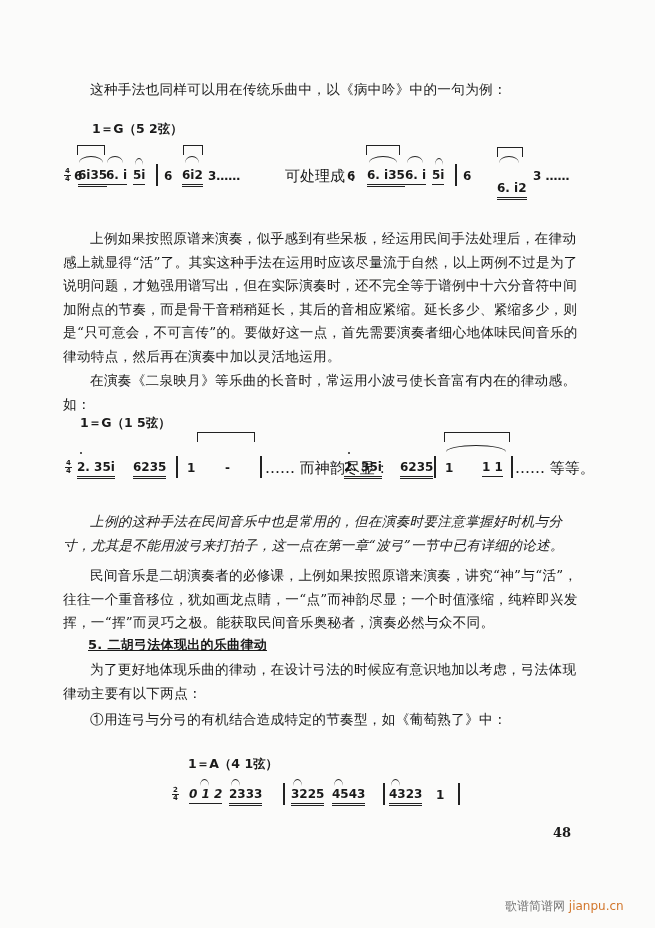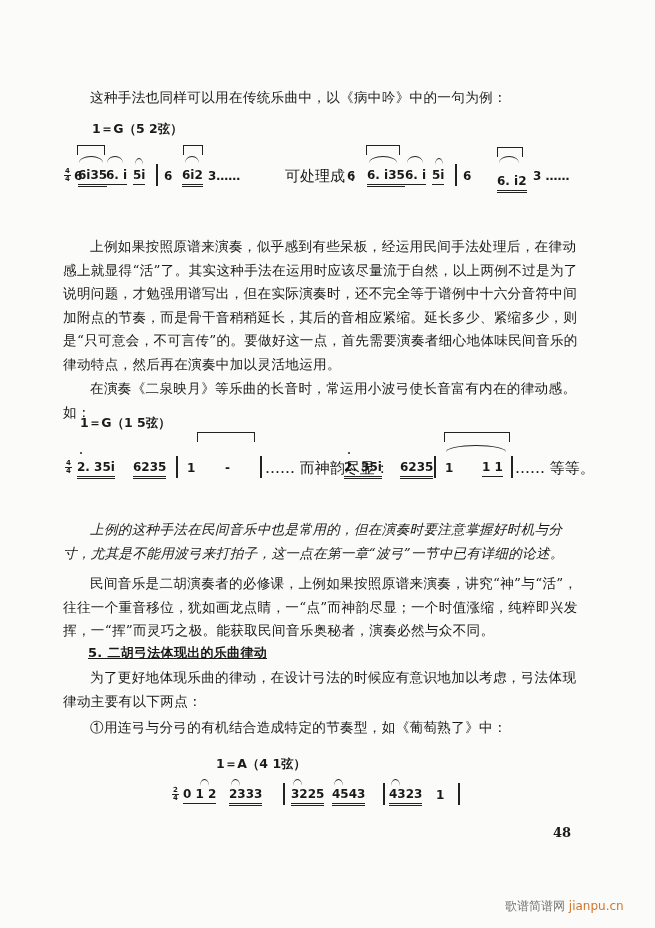--- a/index.html
+++ b/index.html
@@ -5,21 +5,21 @@
   html, body { margin: 0; padding: 0; }
   body {
     width: 655px; height: 928px; position: relative; overflow: hidden;
     background: #fbfbfa;
     font-family: "DejaVu Serif", "Liberation Serif", serif;
     color: #1a1a1a;
   }
   .abs { position: absolute; }
   .para {
     position: absolute; left: 63px; width: 520px;
-    font-size: 13.6px; line-height: 23.5px; letter-spacing: 0.3px; margin-top: 8px;
+    font-size: 13.6px; line-height: 23.5px; letter-spacing: 0.3px;
   }
   .indent { text-indent: 27px; }
   .heading { font-family: "DejaVu Sans", "Liberation Sans", sans-serif; font-weight: bold; font-size: 13px; text-decoration: underline; }
   .key { font-family: "DejaVu Sans", "Liberation Sans", sans-serif; font-weight: bold; font-size: 12.5px; }
   .score {
     position: absolute; font-family: "DejaVu Sans", "Liberation Sans", sans-serif;
     font-weight: bold; font-size: 12px; white-space: nowrap; height: 20px; line-height: 20px;
   }
   .score .cn { font-family: "DejaVu Serif", serif; font-weight: normal; font-size: 15px; }
   .ul1 { border-bottom: 1.3px solid #222; }
@@ -74,21 +74,21 @@
   <div class="slur" style="left:314px; top:16px; width:28px;"></div>
   <div class="score ul2" style="left:312px; top:26px; line-height:18px; height:18px;">6. i35</div>
   <div class="slur" style="left:352px; top:16px; width:16px;"></div>
   <div class="score ul1" style="left:350px; top:26px; line-height:18px; height:18px;">6. i</div>
   <div class="slur" style="left:380px; top:18px; width:8px;"></div>
   <div class="score ul1" style="left:377px; top:26px; line-height:18px; height:18px;">5i</div>
   <div class="bar" style="left:400px; top:24px;"></div>
   <div class="score" style="left:408px; top:26px;">6</div>
   <div class="bracket" style="left:442px; top:7px; width:24px;"></div>
   <div class="slur" style="left:444px; top:16px; width:20px;"></div>
-  <div class="score ul2" style="left:442px; top:32px; line-height:18px; height:18px;">6. i2</div>
+  <div class="score ul2" style="left:442px; top:39px; line-height:18px; height:18px;">6. i2</div>
   <div class="score" style="left:478px; top:26px;">3 ……</div>
 </div>
 
 <div class="para indent" style="top:227px;">上例如果按照原谱来演奏，似乎感到有些呆板，经运用民间手法处理后，在律动感上就显得“活”了。其实这种手法在运用时应该尽量流于自然，以上两例不过是为了说明问题，才勉强用谱写出，但在实际演奏时，还不完全等于谱例中十六分音符中间加附点的节奏，而是骨干音稍稍延长，其后的音相应紧缩。延长多少、紧缩多少，则是“只可意会，不可言传”的。要做好这一点，首先需要演奏者细心地体味民间音乐的律动特点，然后再在演奏中加以灵活地运用。</div>
 
 <div class="para indent" style="top:369px;">在演奏《二泉映月》等乐曲的长音时，常运用小波弓使长音富有内在的律动感。如：</div>
 
 <div class="abs key" style="left:80px; top:415px;">1＝G（1 5弦）</div>
 <div class="abs" style="left:60px; top:430px; width:560px; height:60px;">
   <div class="timesig" style="left:5px; top:30px;">
@@ -120,29 +120,29 @@
 <div class="para indent" style="top:510px;font-style:italic;">上例的这种手法在民间音乐中也是常用的，但在演奏时要注意掌握好时机与分寸，尤其是不能用波弓来打拍子，这一点在第一章“波弓”一节中已有详细的论述。</div>
 
 <div class="para indent" style="top:564px;">民间音乐是二胡演奏者的必修课，上例如果按照原谱来演奏，讲究“神”与“活”，往往一个重音移位，犹如画龙点睛，一“点”而神韵尽显；一个时值涨缩，纯粹即兴发挥，一“挥”而灵巧之极。能获取民间音乐奥秘者，演奏必然与众不同。</div>
 
 <div class="para heading" style="top:633px; left:88px;">5. 二胡弓法体现出的乐曲律动</div>
 
 <div class="para indent" style="top:658px;">为了更好地体现乐曲的律动，在设计弓法的时候应有意识地加以考虑，弓法体现律动主要有以下两点：</div>
 
 <div class="para indent" style="top:708px;">①用连弓与分弓的有机结合造成特定的节奏型，如《葡萄熟了》中：</div>
 
-<div class="abs key" style="left:188px; top:756px;margin-left:28px;">1＝A（4 1弦）</div>
+<div class="abs key" style="left:188px; top:756px;">1＝A（4 1弦）</div>
 <div class="abs" style="left:170px; top:775px; width:420px; height:40px;">
   <div class="timesig" style="left:2px; top:12px;">
     <span>2</span>
       <span class="line"></span>
       <span>4</span>
   </div>
   <div class="slur" style="left:30px; top:4px; width:9px;"></div>
-  <div class="score ul1" style="left:13px; top:10px; line-height:18px; height:18px;">0 1 2</div>
+  <div class="score ul1" style="left:19px; top:10px; line-height:18px; height:18px;font-style:italic;">0 1 2</div>
   <div class="slur" style="left:61px; top:4px; width:9px;"></div>
   <div class="score ul2" style="left:59px; top:10px; line-height:18px; height:18px;">2333</div>
   <div class="bar" style="left:113px; top:8px;"></div>
   <div class="slur" style="left:123px; top:4px; width:9px;"></div>
   <div class="score ul2" style="left:121px; top:10px; line-height:18px; height:18px;">3225</div>
   <div class="slur" style="left:164px; top:4px; width:9px;"></div>
   <div class="score ul2" style="left:162px; top:10px; line-height:18px; height:18px;">4543</div>
   <div class="bar" style="left:213px; top:8px;"></div>
   <div class="slur" style="left:221px; top:4px; width:9px;"></div>
   <div class="score ul2" style="left:219px; top:10px; line-height:18px; height:18px;">4323</div>

